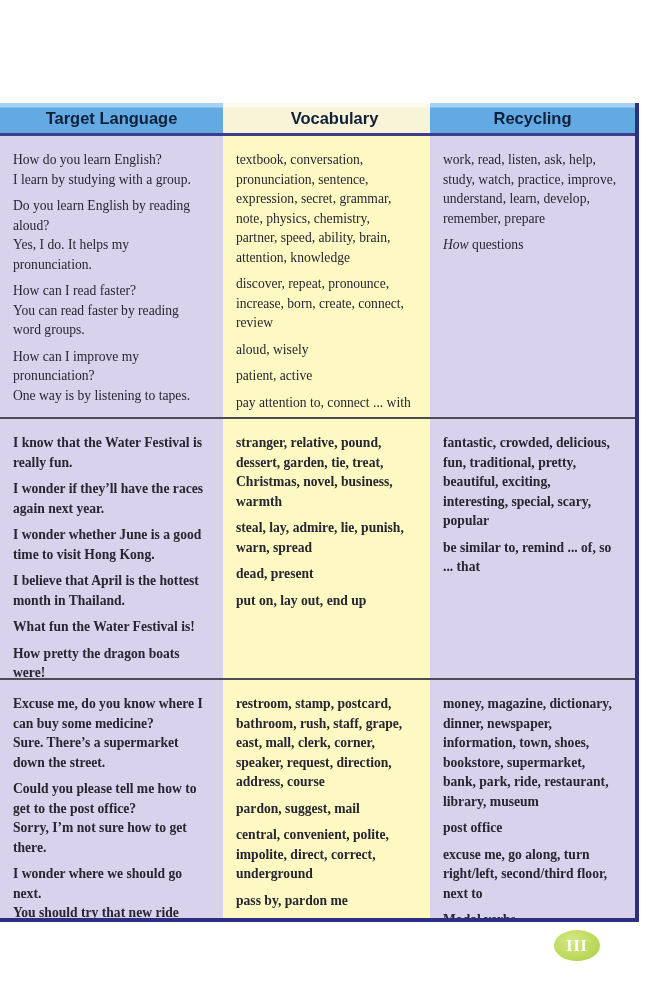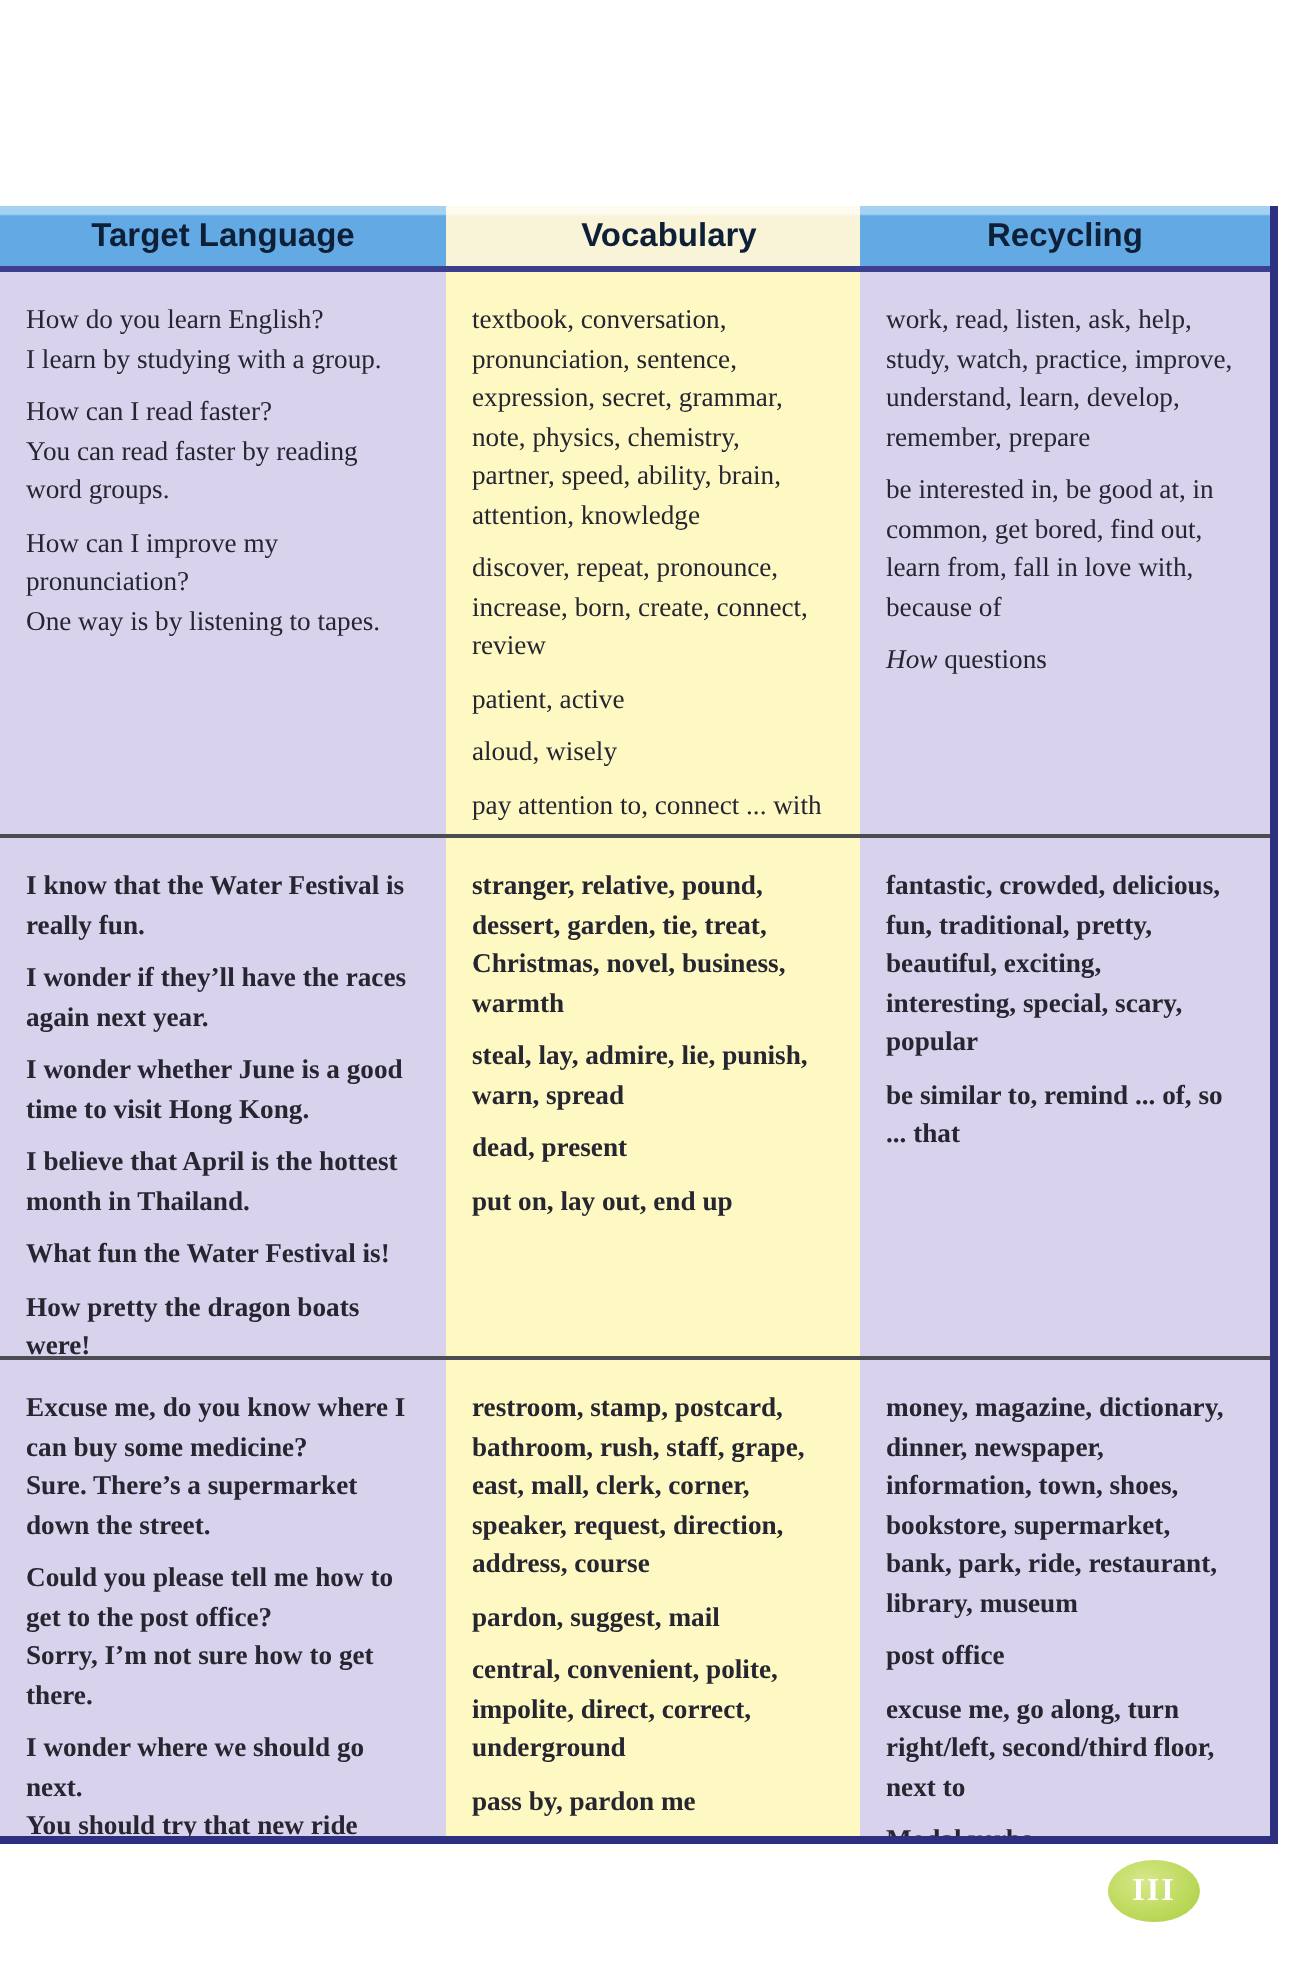--- a/index.html
+++ b/index.html
@@ -46,35 +46,36 @@
 <div class="page">
   <div class="tbl">
 
     <div class="hd hd-blue">Target Language</div>
     <div class="hd hd-cream">Vocabulary</div>
     <div class="hd hd-blue">Recycling</div>
 
     <div class="cell lav">
       <p class="para">How do you learn English?
 I learn by studying with a group.</p>
+      <p class="para">Do you learn English by reading aloud?
+Yes, I do. It helps my pronunciation.</p>
       <p class="para">How can I read faster?
 You can read faster by reading word groups.</p>
       <p class="para">How can I improve my pronunciation?
 One way is by listening to tapes.</p>
     </div>
     <div class="cell cream">
       <p class="para">textbook, conversation, pronunciation, sentence, expression, secret, grammar, note, physics, chemistry, partner, speed, ability, brain, attention, knowledge</p>
       <p class="para">discover, repeat, pronounce, increase, born, create, connect, review</p>
+      <p class="para">aloud, wisely</p>
       <p class="para">patient, active</p>
-      <p class="para">aloud, wisely</p>
       <p class="para">pay attention to, connect ... with</p>
     </div>
     <div class="cell lav">
       <p class="para">work, read, listen, ask, help, study, watch, practice, improve, understand, learn, develop, remember, prepare</p>
-      <p class="para">be interested in, be good at, in common, get bored, find out, learn from, fall in love with, because of</p>
       <p class="para"><i>How</i><span> questions</span></p>
     </div>
 
     <div class="cell lav rule">
       <p class="para">I know that the Water Festival is really fun.</p>
       <p class="para">I wonder if they’ll have the races again next year.</p>
       <p class="para">I wonder whether June is a good time to visit Hong Kong.</p>
       <p class="para">I believe that April is the hottest month in Thailand.</p>
       <p class="para">What fun the Water Festival is!</p>
       <p class="para">How pretty the dragon boats were!</p>

